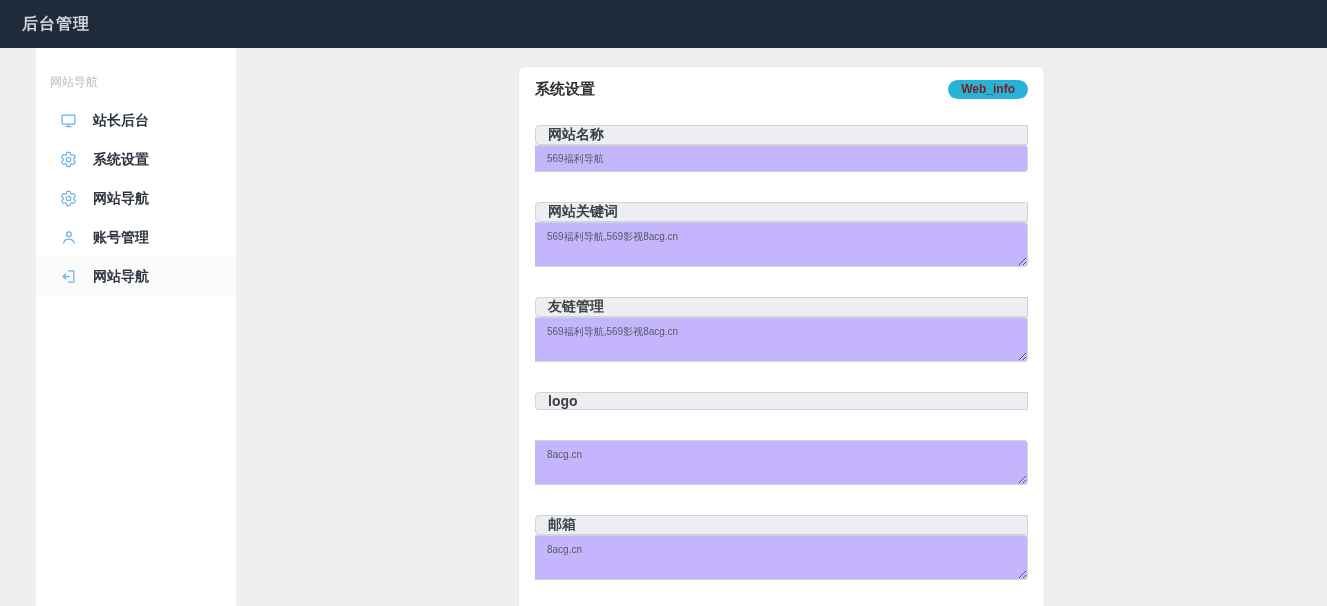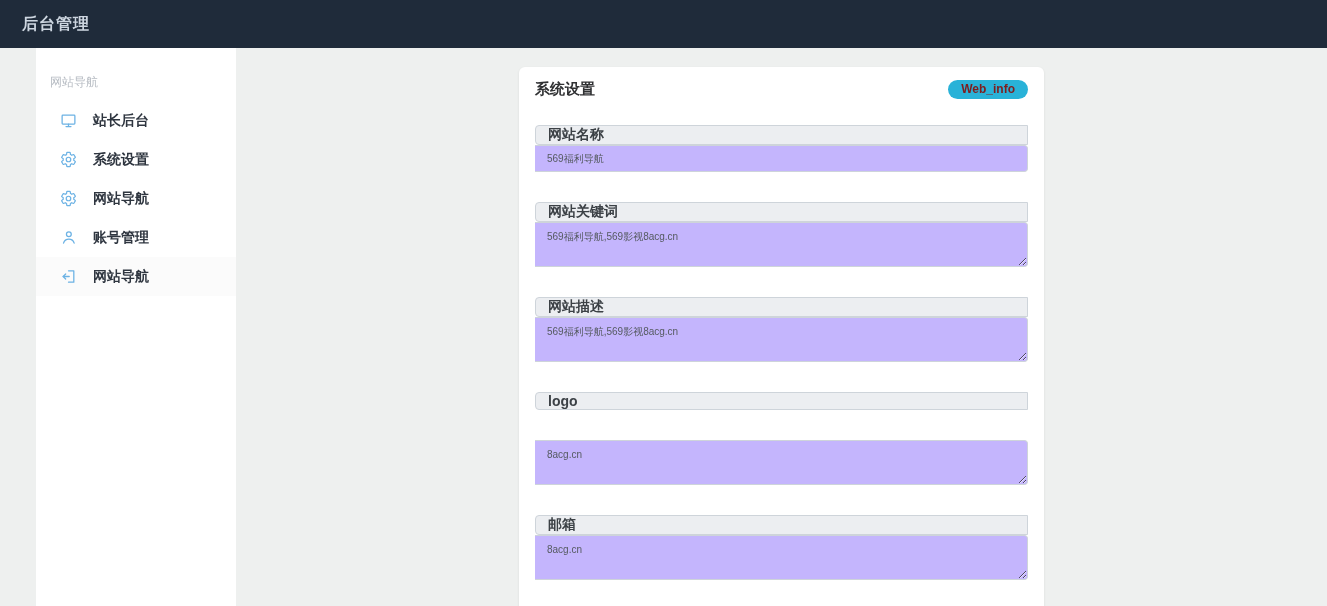--- a/index.html
+++ b/index.html
@@ -204,21 +204,21 @@
     <span class="addon">网站名称</span>
   <input type="text" class="field-control" value="569福利导航" style="">
           </div>
 
   <div class="field-row">
     <span class="addon">网站关键词</span>
   <textarea class="field-control" style="">569福利导航,569影视8acg.cn</textarea>
           </div>
 
   <div class="field-row">
-    <span class="addon">网站描述</span>
+    <span class="addon">友链管理</span>
   <textarea class="field-control" style="">569福利导航,569影视8acg.cn</textarea>
           </div>
 
   <div class="field-row">
     <span class="addon">logo</span>
           </div>
 
   <div class="field-row">
   <textarea class="field-control" style="">8acg.cn</textarea>
           </div>

